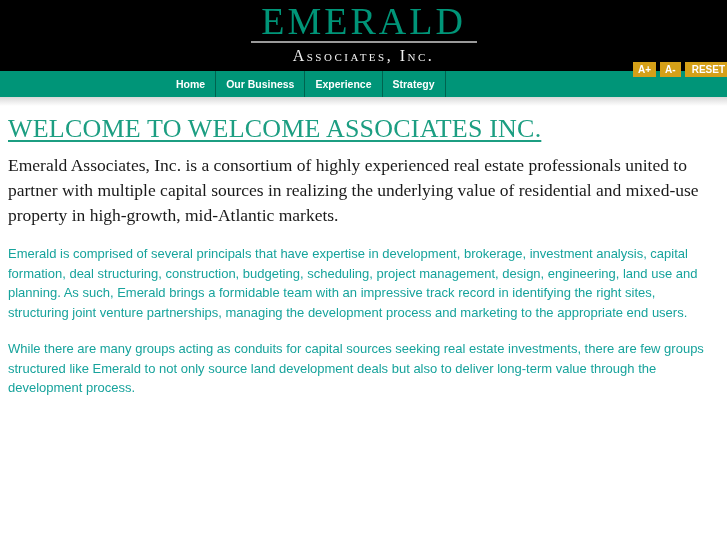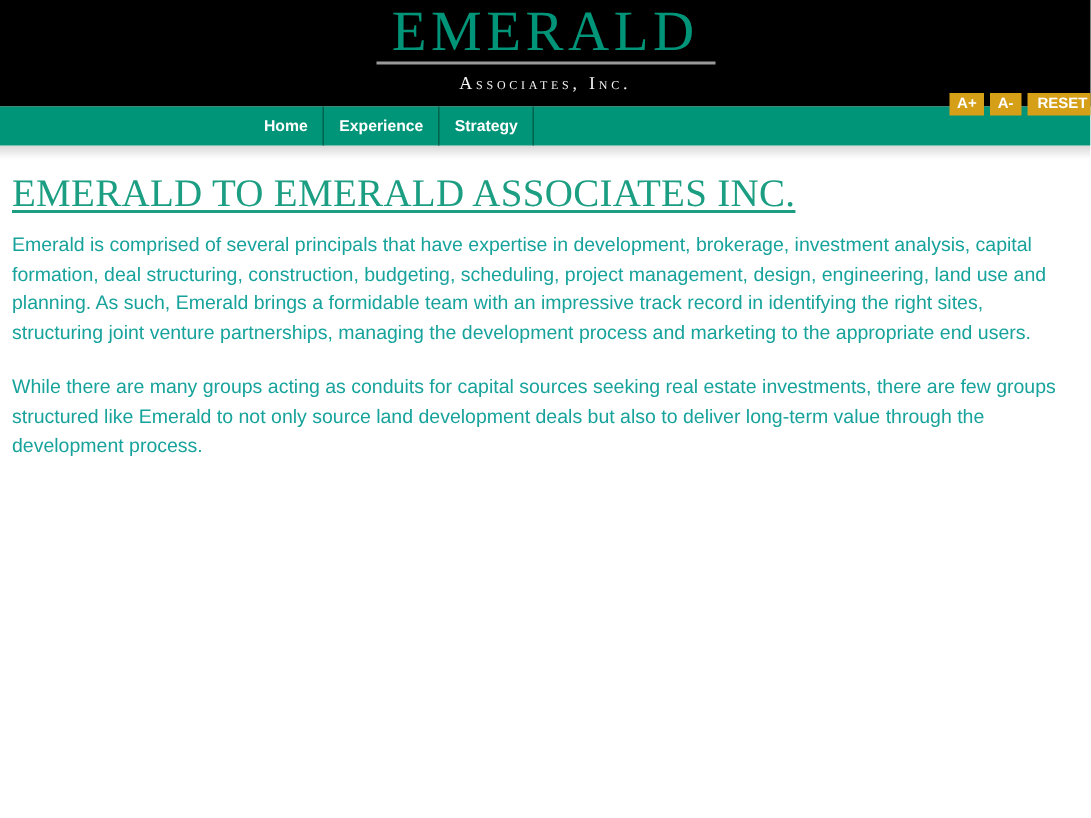--- a/index.html
+++ b/index.html
@@ -40,21 +40,21 @@
     font-weight: normal;
   }
   .logo-rule {
     width: 226px;
     height: 2px;
     background: #9a9a9a;
     margin: 1px auto 2px auto;
   }
   .logo-sub {
     font-family: "Liberation Serif", serif;
-    font-size: 12px;
+    font-size: 16px;
     line-height: 21px;
     letter-spacing: 2.5px;
     color: #f2f2f2;
     display: block;
     font-variant: small-caps;
     font-weight: normal;
   }
 
   
   .fontsize-controls {
@@ -173,27 +173,29 @@
   <div class="fontsize-controls">
     <button class="fs-btn">A+</button>
     <button class="fs-btn">A-</button>
     <button class="fs-btn reset">RESET</button>
   </div>
 </div>
 
 <div class="navbar">
   <div class="nav-spacer"></div>
   <div class="nav-item">Home</div>
+  <div class="nav-item">Our Business</div>
   <div class="nav-item">Experience</div>
   <div class="nav-item">Strategy</div>
   <div class="nav-tail"></div>
 </div>
 
 <div class="nav-shadow"></div>
 
 <div class="content">
-  <h1 class="page-title">EMERALD TO EMERALD ASSOCIATES INC.</h1>
-
+  <h1 class="page-title">WELCOME TO WELCOME ASSOCIATES INC.</h1>
+
+  <p class="intro-para">Emerald Associates, Inc. is a consortium of highly experienced real estate professionals united to partner with multiple capital sources in realizing the underlying value of residential and mixed-use property in high-growth, mid-Atlantic markets.</p>
 
   <p class="body-para">Emerald is comprised of several principals that have expertise in development, brokerage, investment analysis, capital formation, deal structuring, construction, budgeting, scheduling, project management, design, engineering, land use and planning. As such, Emerald brings a formidable team with an impressive track record in identifying the right sites, structuring joint venture partnerships, managing the development process and marketing to the appropriate end users.</p>
 
   <p class="body-para">While there are many groups acting as conduits for capital sources seeking real estate investments, there are few groups structured like Emerald to not only source land development deals but also to deliver long-term value through the development process.</p>
 </div>
 
 </body></html>

